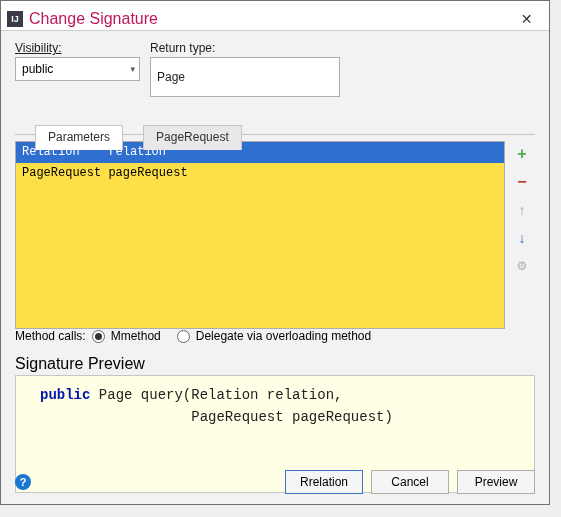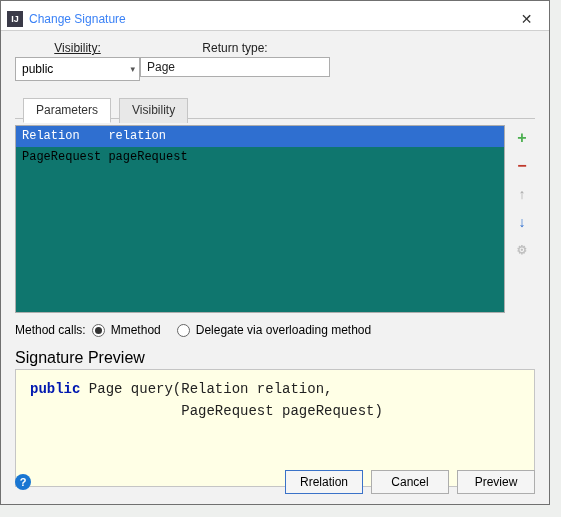--- a/index.html
+++ b/index.html
@@ -26,77 +26,77 @@
     padding: 7px 0 0 6px;
     border-bottom: 1px solid #d0d0d0;
   }
   .app-icon {
     width: 16px; height: 16px;
     background: #3a3a48;
     display: flex; align-items: center; justify-content: center;
     margin-right: 6px;
   }
   .app-icon-inner { color:#fff; font-size:9px; font-weight:bold;}
-  .title-text { font-size: 12px; color: #3b82f6; flex: 1; }
+  .title-text { font-size: 16px; color: #be185d; flex: 1; }
   .close-btn {
     width: 45px; height: 30px;
     display: flex; align-items: center; justify-content: center;
     font-size: 14px; color: #333;
   }
 
   .content { padding: 10px 14px 0 14px; }
 
-  .row-fields { display: flex; margin-bottom: 4px; text-align: center; }
+  .row-fields { display: flex; gap: 10px; margin-bottom: 4px; }
   .field-col { display: flex; flex-direction: column; }
   .field-col.visibility { width: 125px; }
   .field-col.return { width: 190px; }
   .field-col.name { flex: 1; }
   .field-label { font-size: 12px; margin-bottom: 2px; color: #222; }
   .field-label .ul { text-decoration: underline; }
   .combo {
     height: 24px;
     border: 1px solid #adadad;
     background: #fff;
     display: flex; align-items: center;
     padding: 0 4px 0 6px;
     justify-content: space-between;
   }
   .combo-arrow { font-size: 9px; color: #555; }
   .text-input {
-    height: 20px;
+    height: 40px;
     border: 1px solid #adadad;
     background: #fff;
     padding: 0 6px;
     display: flex; align-items: center;
     color: #222;
   }
 
   .tabs-row { display: flex; margin-top: 12px; border-bottom: 1px solid #c5c5c5; }
   .tab {
     padding: 4px 12px 5px 12px;
     font-size: 12px;
     border: 1px solid #c5c5c5;
     border-bottom: none;
     background: #e8e8e8;
-    margin-left: 8px;
+    margin-left: 20px;
     position: relative;
-    top: 5px;
+    top: 16px;
     color: #333;
   }
   .tab.active {
     background: #fff;
     border-bottom: 1px solid #fff;
   }
 
   .params-area { display: flex; margin-top: 6px; }
   .params-list {
     flex: 1;
     height: 188px;
     border: 1px solid #adadad;
-    background: #0f766e;
+    background: #fde047;
     font-family: "Courier New", monospace;
     font-size: 12px;
     overflow: hidden;
   }
   .param-row {
     padding: 2px 6px;
     white-space: pre;
     line-height: 17px;
   }
   .param-row.selected {
@@ -113,21 +113,20 @@
     margin-left: 4px;
   }
   .side-btn { width: 18px; height: 18px; display:flex; align-items:center; justify-content:center; font-size:16px; font-weight:bold; }
   .side-btn.add { color: #4caf50; }
   .side-btn.remove { color: #c0392b; }
   .side-btn.up, .side-btn.down { color: #a8a8a8; font-size:14px;}
   .side-btn.down.enabled { color: #2f6fd0; }
   .side-btn.gear { color: #c0c0c0; font-size:12px;}
 
   .method-calls {
-    margin-top: 10px;
     display: flex;
     align-items: center;
     gap: 6px;
   }
   .radio {
     width: 13px; height: 13px;
     border: 1px solid #666;
     border-radius: 50%;
     display: inline-flex;
     align-items: center; justify-content: center;
@@ -136,21 +135,21 @@
   .radio.checked::after {
     content: ""; width: 7px; height: 7px; background:#333; border-radius:50%;
   }
   .rlabel { margin-right: 10px; }
 
   .sig-label { margin: 12px 0 2px 0; font-size:16px;}
   .sig-preview {
     border: 1px solid #c5c5c5;
     background: #ffffe6;
     height: 118px;
-    padding: 8px 14px;
+    padding: 8px 24px;
     font-family: "Courier New", monospace;
     font-size: 14px;
     line-height: 22px;
     color: #222;
   }
   .kw { color: #0018b0; font-weight: bold; }
 
   .button-bar {
     position: absolute;
     bottom: 10px;
@@ -201,21 +200,21 @@
       <div class="field-col return">
         <div class="field-label">Return type:</div>
         <div class="text-input">
           <span>Page</span>
         </div>
       </div>
     </div>
 
     <div class="tabs-row">
       <div class="tab active"><span>Parameters</span></div>
-      <div class="tab"><span>Visibility</span></div>
+      <div class="tab"><span>PageRequest</span></div>
     </div>
 
     <div class="params-area">
       <div class="params-list" id="params-list">
           <div class="param-row selected">Relation    relation</div>
           <div class="param-row">PageRequest pageRequest</div>
         </div>
       <div class="side-buttons">
         <div class="side-btn add">+</div>
         <div class="side-btn remove">−</div>

